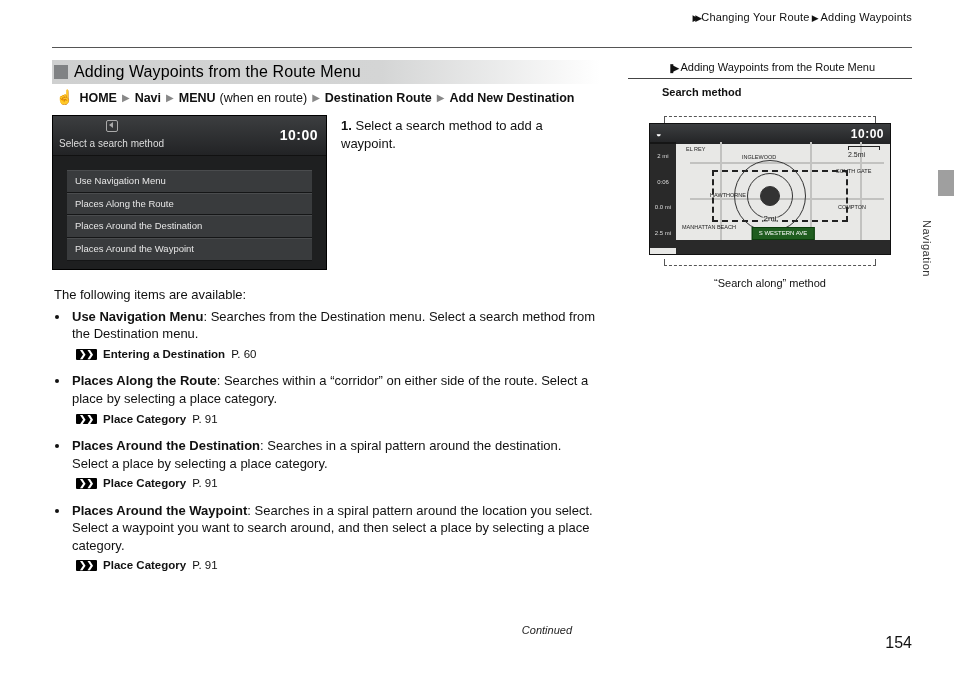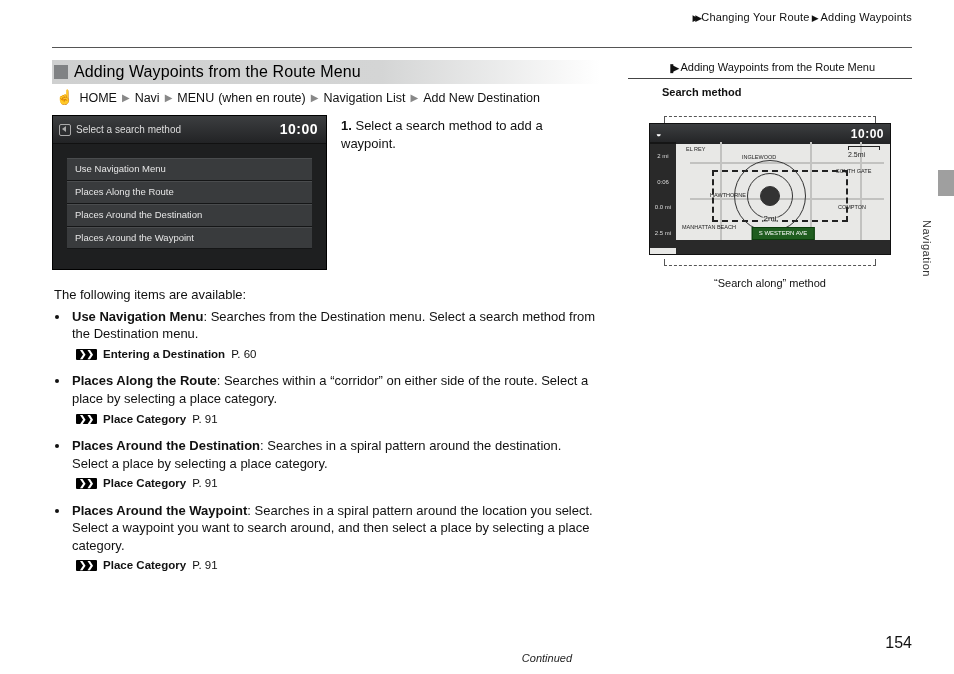--- a/index.html
+++ b/index.html
@@ -73,21 +73,21 @@
     font-size: 14px;
     line-height: 1;
     margin-right: 2px;
   }
   .nav-path .arrow {
     color: #888;
     font-size: 10px;
     margin: 0 1px;
     position: relative; top: -1px;
   }
-  .nav-path .b { font-weight: 400; }
+  .nav-path .b { font-weight: 700; }
   .step-row {
     display: flex;
     gap: 14px;
     align-items: flex-start;
   }
   .screenshot {
     width: 275px;
     height: 155px;
     background: #1e1f20;
     color: #ddd;
@@ -99,21 +99,21 @@
   }
   .screenshot .topbar {
     display: flex;
     align-items: center;
     justify-content: space-between;
     background: linear-gradient(#3c3e40, #222325);
     border-bottom: 1px solid #111;
     padding: 4px 8px 4px 6px;
     font-size: 10px;
   }
-  .screenshot .topbar .left { display: flex; align-items: center; gap: 5px; }
+  .screenshot .topbar .left { display: flex; align-items: center; gap: 5px; flex-direction: column; }
   .screenshot .topbar .back-icon {
     display: inline-block;
     width: 10px; height: 10px;
     border: 1px solid #aaa;
     border-radius: 2px;
     position: relative;
   }
   .screenshot .topbar .back-icon::before {
     content: "";
     position: absolute; left: 2px; top: 1px;
@@ -293,21 +293,21 @@
     position: absolute;
     right: 0; top: 170px;
     width: 16px; height: 26px;
     background: #9f9f9f;
   }
   
   .footer-cont {
     position: absolute;
     left: 52px; 
     width: 520px;
-    bottom: 8px;
+    bottom: 36px;
     text-align: right;
     font-style: italic;
     font-size: 11px;
     color: #222;
   }
   .footer-pn {
     position: absolute;
     right: 42px; bottom: 20px;
     font-size: 16px;
   }
@@ -330,21 +330,21 @@
 
       <div class="nav-path">
         <span class="icon">☝</span>
         <span class="b">HOME</span>
         <span class="arrow">▶</span>
         <span class="b">Navi</span>
         <span class="arrow">▶</span>
         <span class="b">MENU</span>
         <span>(when en route)</span>
         <span class="arrow">▶</span>
-        <span class="b">Navigation List</span>
+        <span class="b">Destination Route</span>
         <span class="arrow">▶</span>
         <span class="b">Add New Destination</span>
       </div>
 
       <div class="step-row">
         <div class="screenshot">
           <div class="topbar">
             <span class="left">
               <span class="back-icon"></span>
               <span>Select a search method</span>

